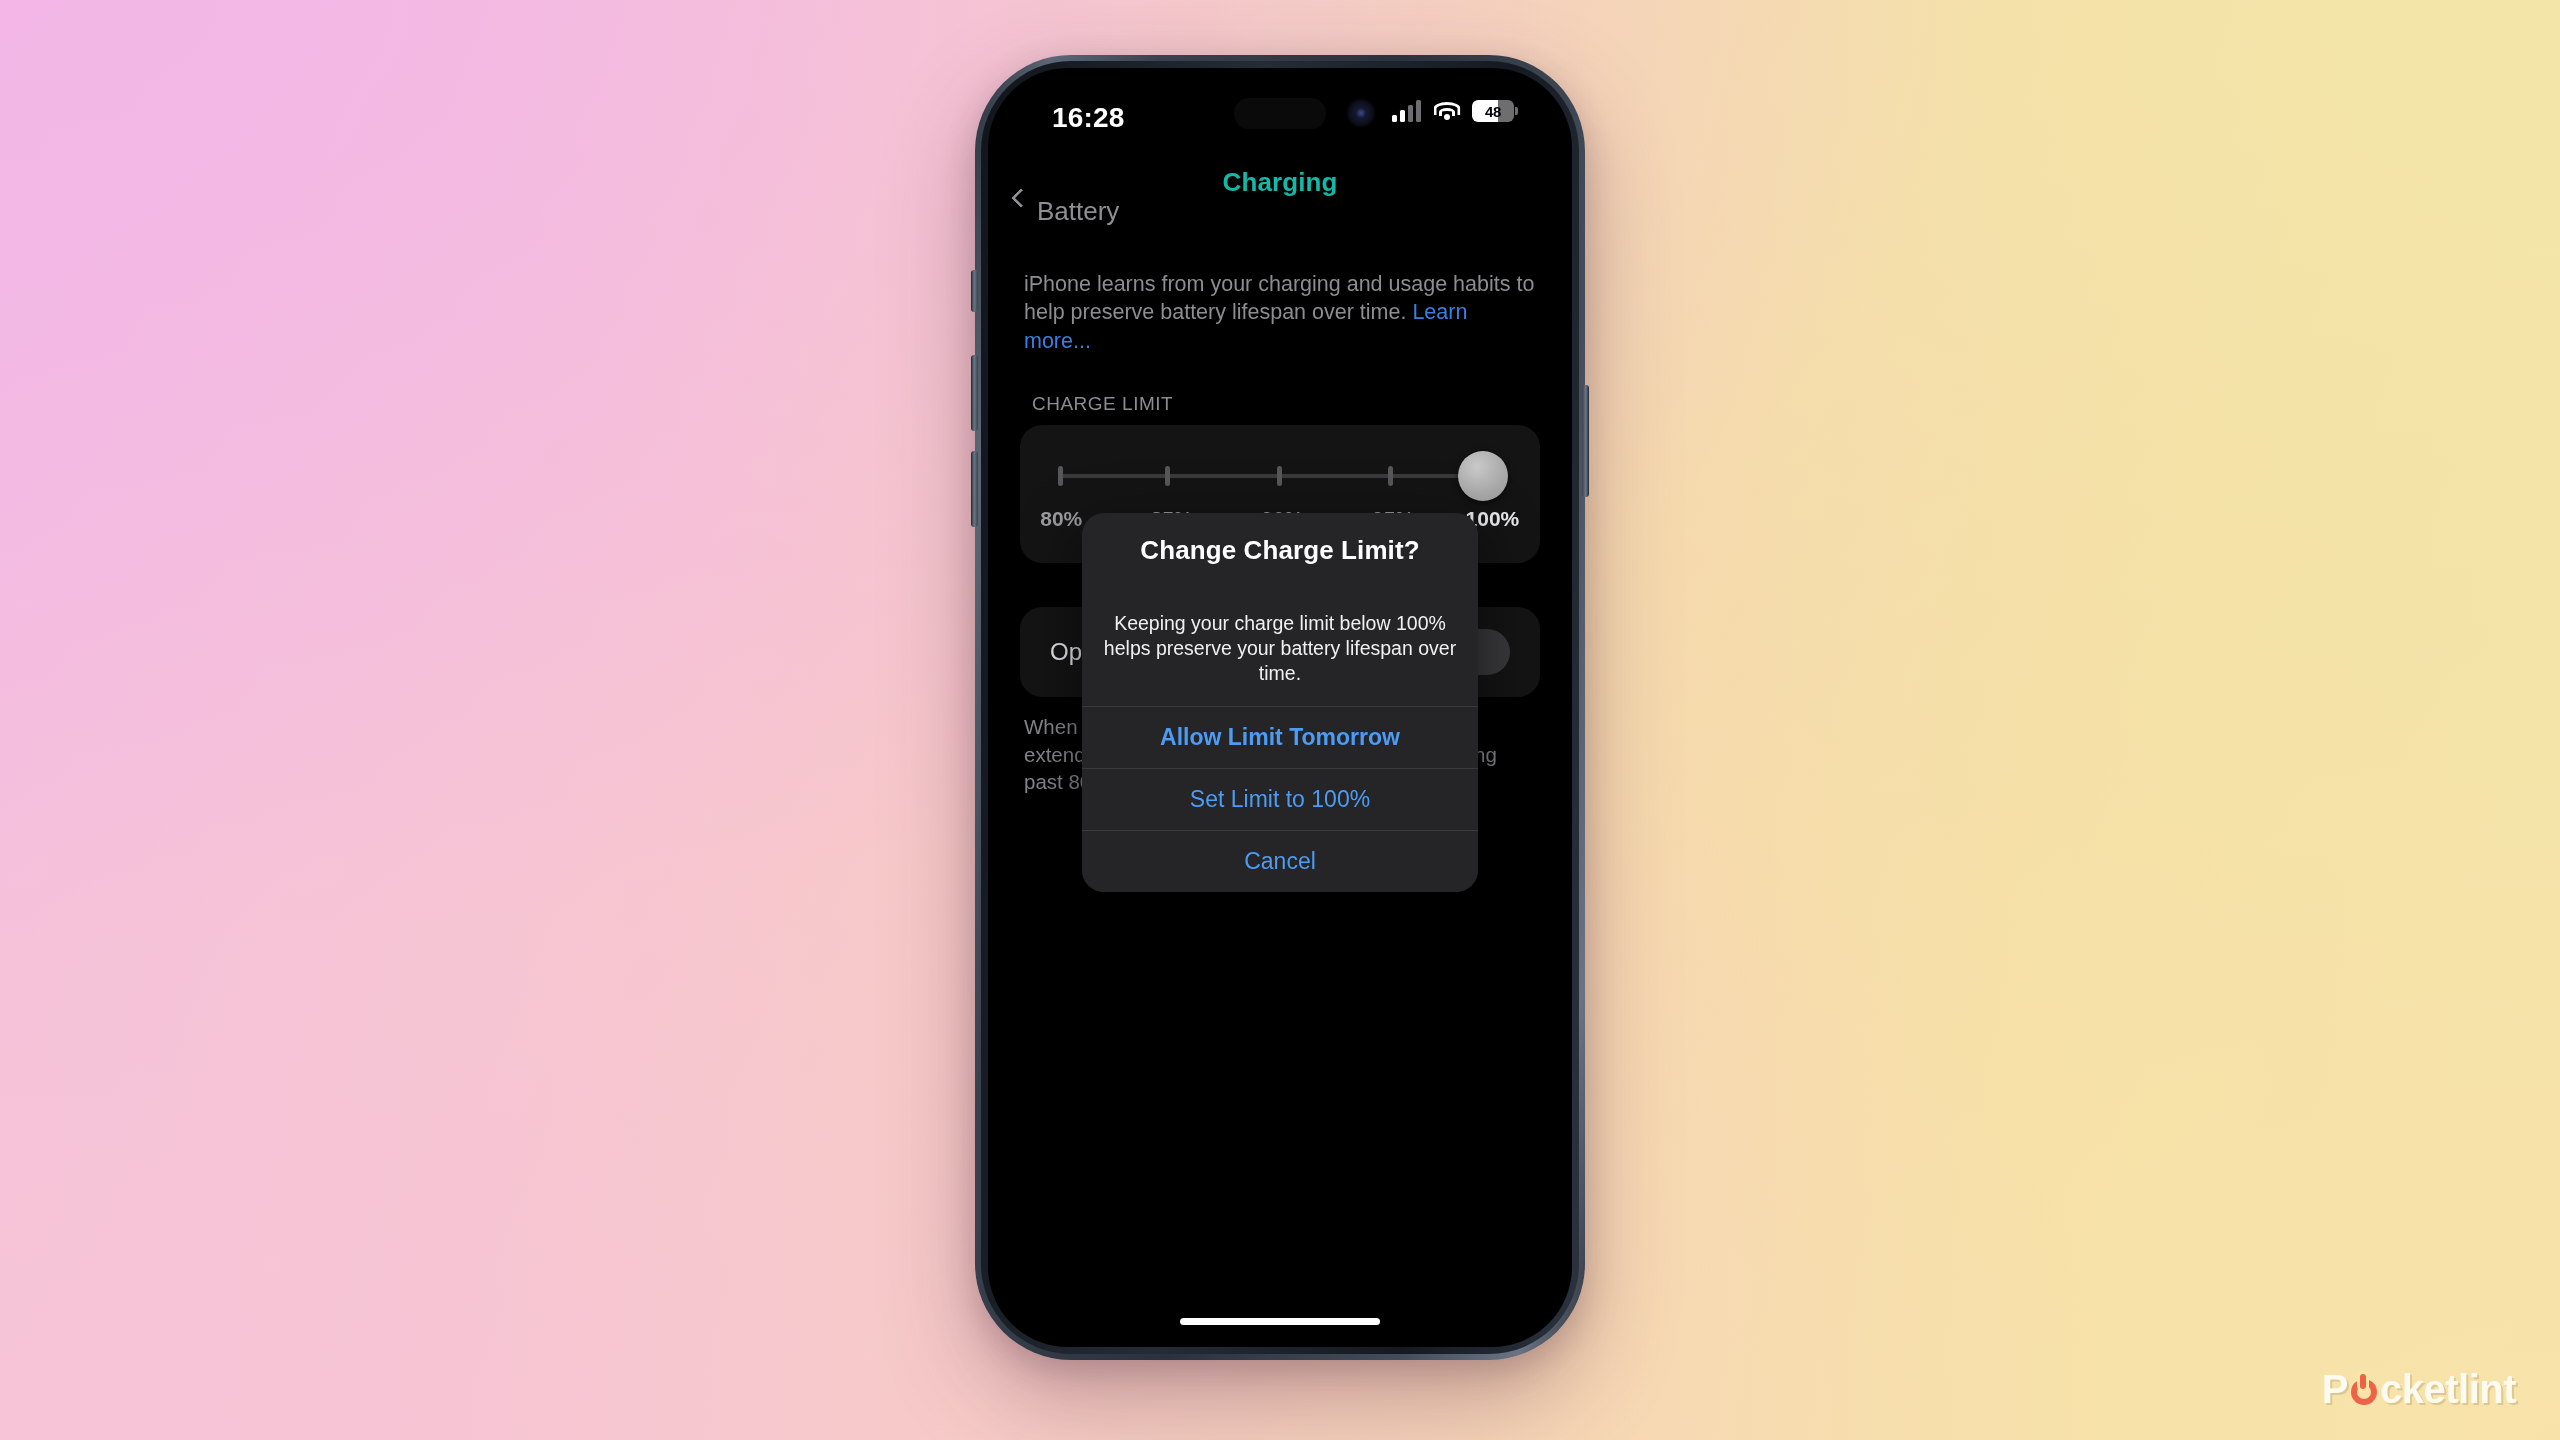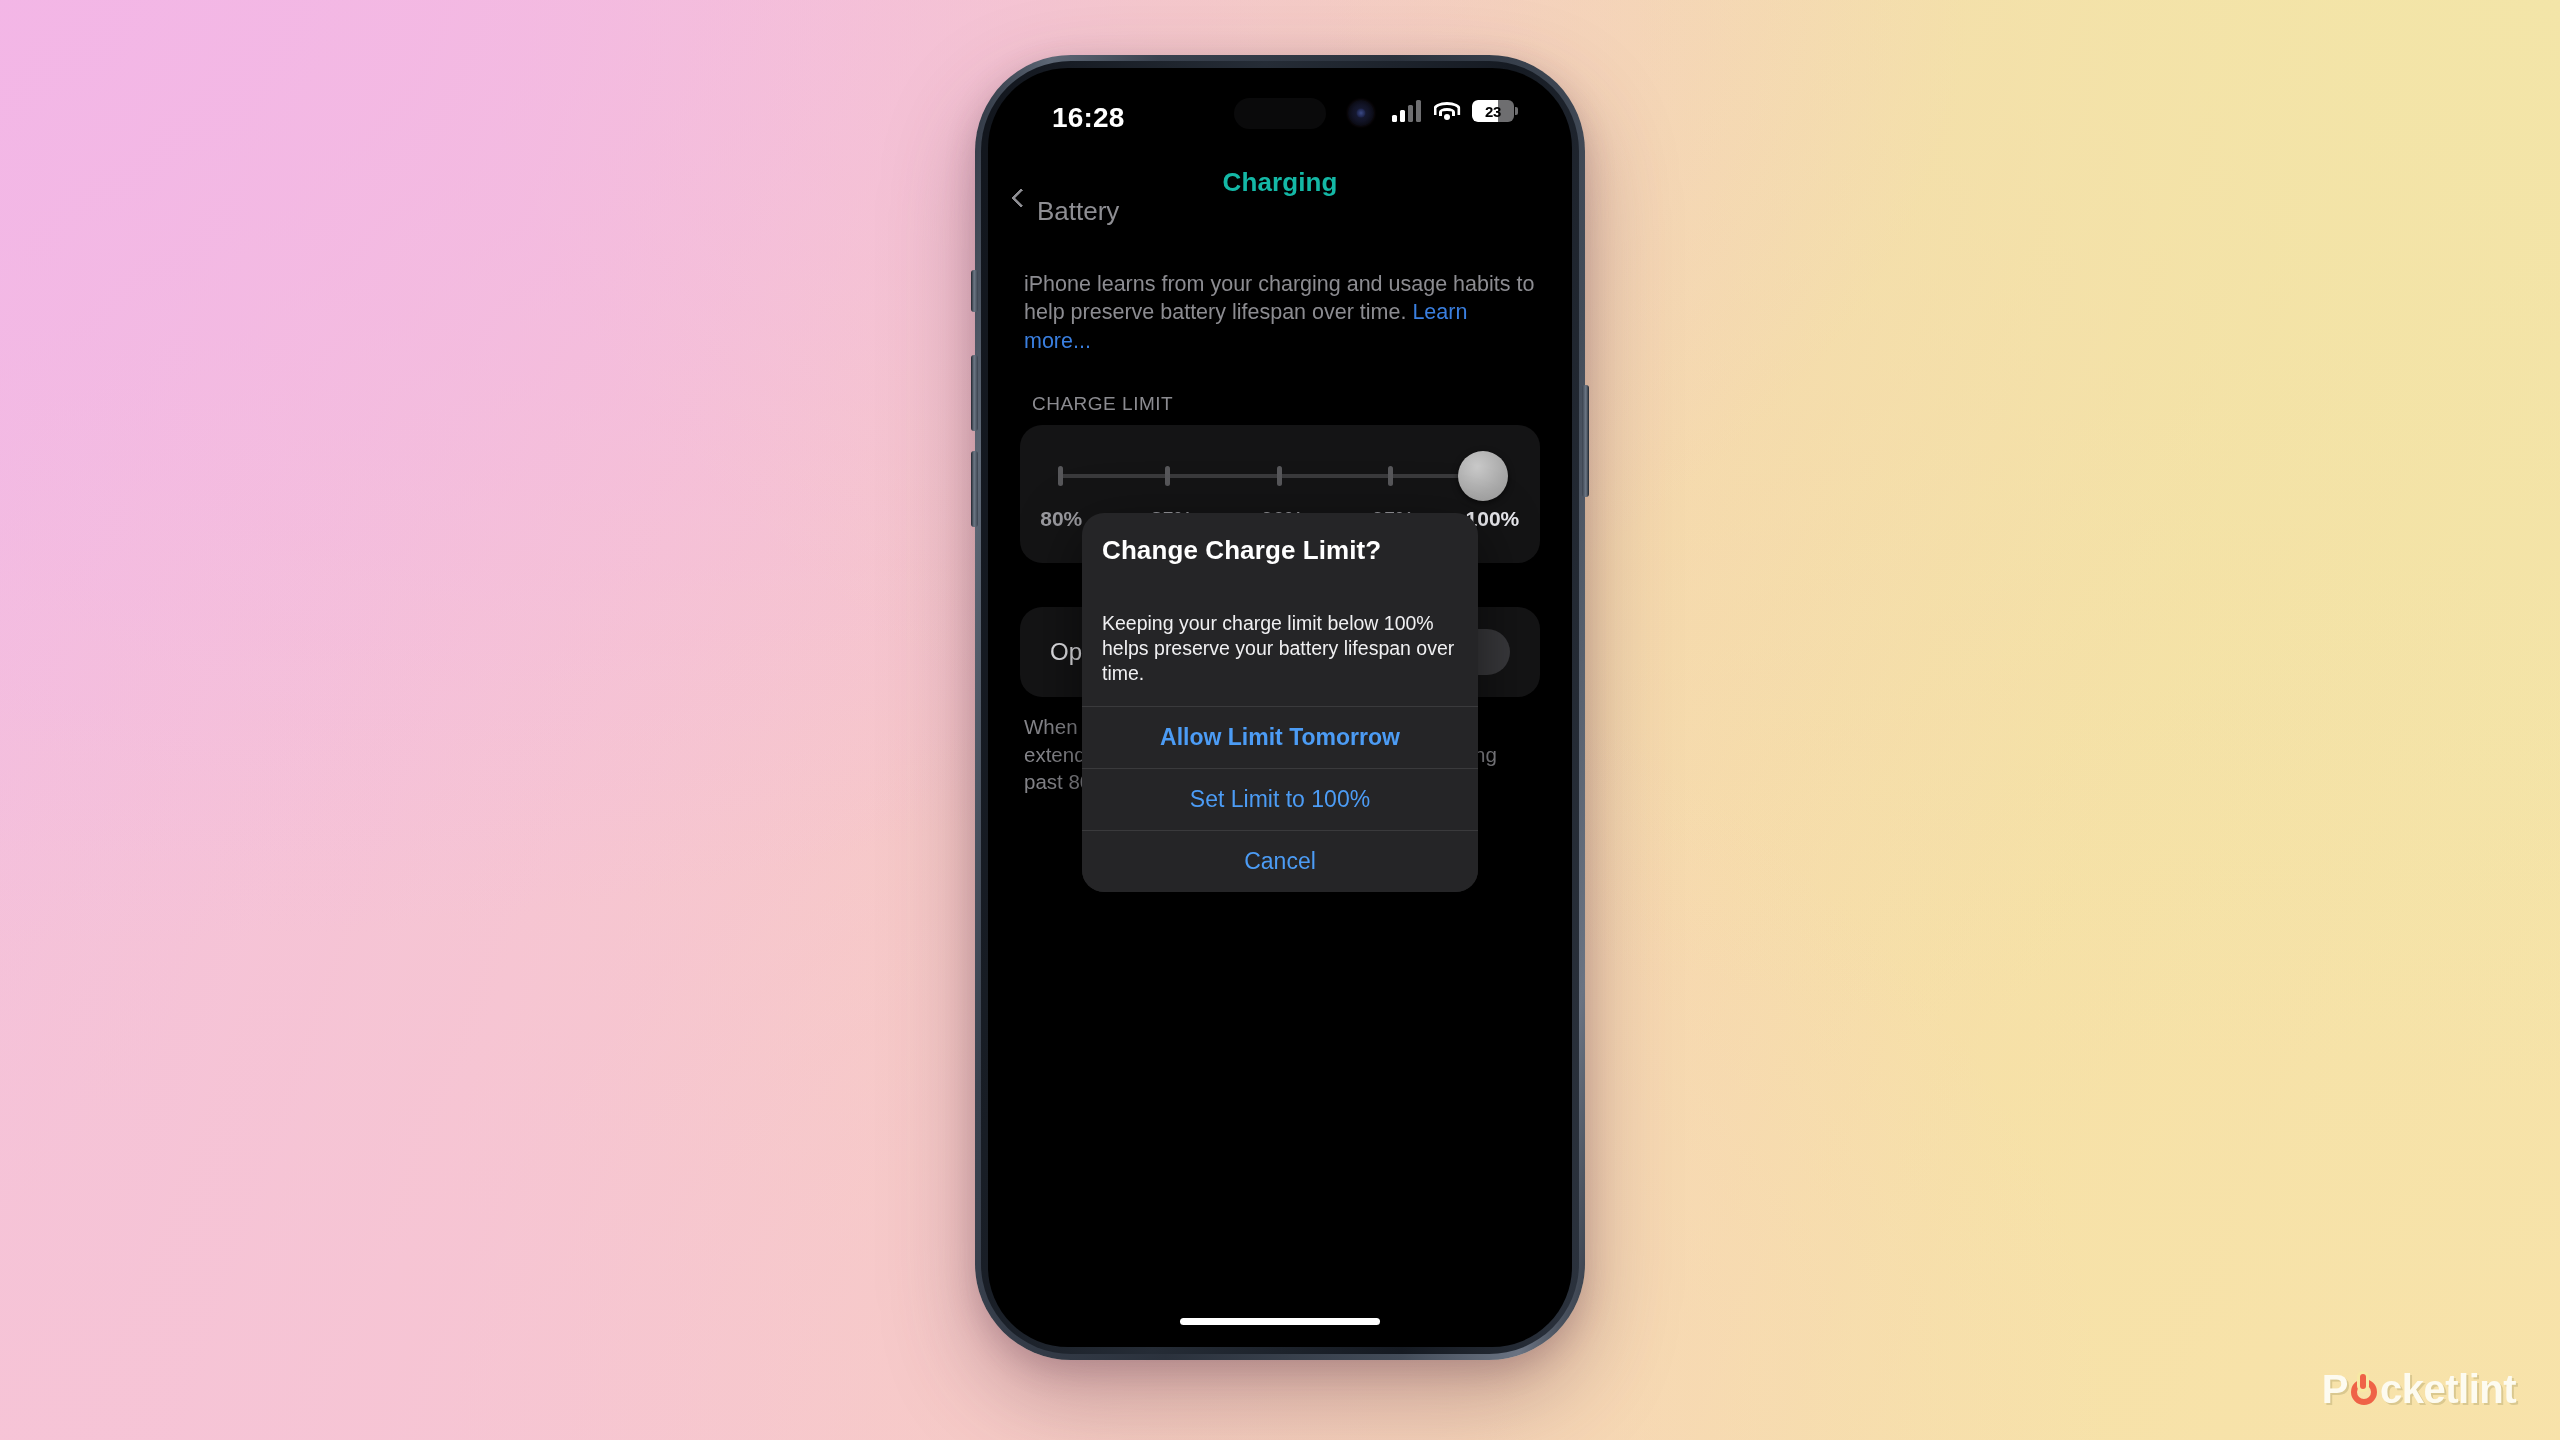--- a/index.html
+++ b/index.html
@@ -161,21 +161,21 @@
   }
 
   
   .alert-layer { position:absolute; inset:0; }
   .alert {
     position:absolute; left:50%; transform:translateX(-50%); top:445px;
     width:396px; border-radius:22px; overflow:hidden;
     background:#252527;
     box-shadow:0 20px 60px rgba(0,0,0,0.55);
   }
-  .alert-head { padding:22px 20px 20px 20px; }
+  .alert-head { padding:22px 20px 20px 20px; text-align:center; }
   .alert-title {
     font-size:26px; font-weight:700; color:#ffffff; letter-spacing:0.1px; margin-bottom:8px;
   }
   .alert-msg { font-size:19.5px; line-height:1.28; color:#f0f0f2;margin-top:45px; }
   .alert-btn {
     text-align:center; padding:17px 10px; font-size:23px; color:#4c9cf5;
     border-top:1px solid #3a3a3c; cursor:pointer; background:#252527;
   }
   .alert-btn.strong { font-weight:700; }
 
@@ -233,21 +233,21 @@
           </div>
           <div class="wifi">
             <span></span>
               <span></span>
               <span></span>
           </div>
           <div class="battery">
             <div class="battery-body">
               <div class="battery-fill" style="width:62%"></div>
             </div>
-            <div class="battery-pct">23</div>
+            <div class="battery-pct">48</div>
             <div class="battery-tip"></div>
           </div>
         </div>
       </div>
 
       <div class="navbar">
         <div class="nav-back">
           <span class="chev"></span>
           <span class="nav-back-label">Battery</span>
         </div>

